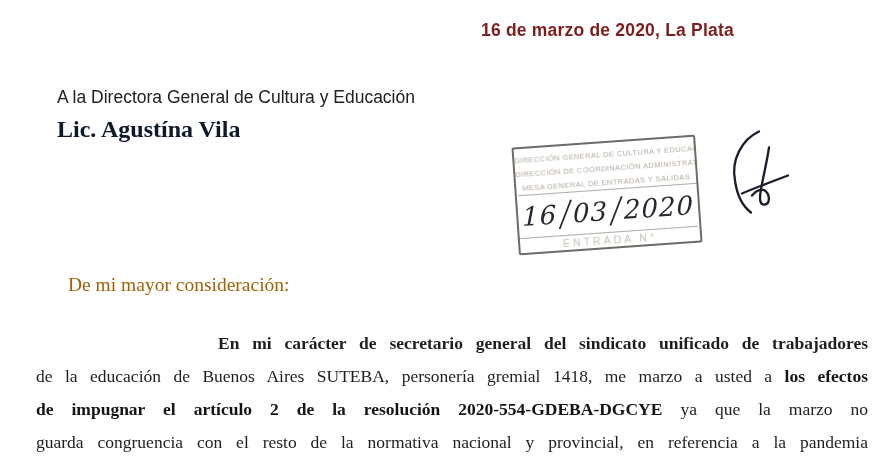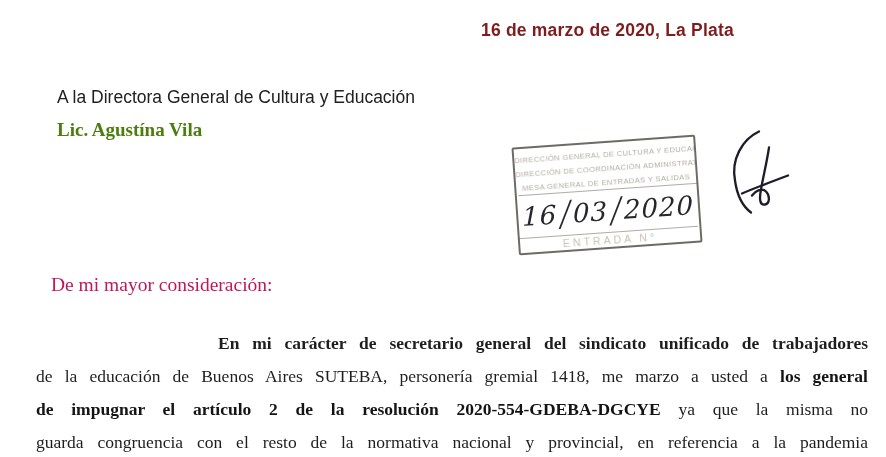--- a/index.html
+++ b/index.html
@@ -28,30 +28,30 @@
     left: 45px; top: 82px;
     font-family: "Liberation Sans", sans-serif;
     font-size: 17.5px;
     line-height: 31.5px;
     color: #202020;
     margin-left: 12px;
   }
   .recipient .signer {
     font-family: "Liberation Serif", serif;
     font-weight: bold;
-    font-size: 19px;
-    color: #4d7c0f;
+    font-size: 24px;
+    color: #0f172a;
   }
 
   .salutation {
     position: absolute;
-    left: 51px; top: 274px;
+    left: 68px; top: 274px;
     font-family: "Liberation Serif", serif;
     font-size: 19.5px;
-    color: #be185d;
+    color: #a16207;
     white-space: nowrap;
   }
 
   .body-text {
     position: absolute;
     left: 36px; top: 327px;
     width: 832px;
     font-family: "Liberation Serif", serif;
     font-size: 17.5px;
     line-height: 33px;
@@ -169,18 +169,18 @@
         <path d="M41 22 C 39 36, 35 52, 33 64 C 31 74, 32 80, 37 79 C 42 78, 42 70, 38 66 C 34 62, 28 65, 24 70"></path>
         <path d="M14 68 C 28 62, 44 56, 60 50"></path>
       </g>
     </svg>
   </div>
 
   <div class="salutation">De mi mayor consideración:</div>
 
   <div class="body-text">
     <div class="body-line indent">En mi carácter de secretario general del sindicato unificado de trabajadores</div>
-    <div class="body-line"><span>de la educación de Buenos Aires SUTEBA, personería gremial 1418, me marzo a usted a </span><b>los general</b></div>
-    <div class="body-line"><b>de impugnar el artículo 2 de la resolución 2020-554-GDEBA-DGCYE</b><span> ya que la misma no</span></div>
+    <div class="body-line"><span>de la educación de Buenos Aires SUTEBA, personería gremial 1418, me marzo a usted a </span><b>los efectos</b></div>
+    <div class="body-line"><b>de impugnar el artículo 2 de la resolución 2020-554-GDEBA-DGCYE</b><span> ya que la marzo no</span></div>
     <div class="body-line">guarda congruencia con el resto de la normativa nacional y provincial, en referencia a la pandemia</div>
   </div>
 
 </div>
 
 </body></html>

